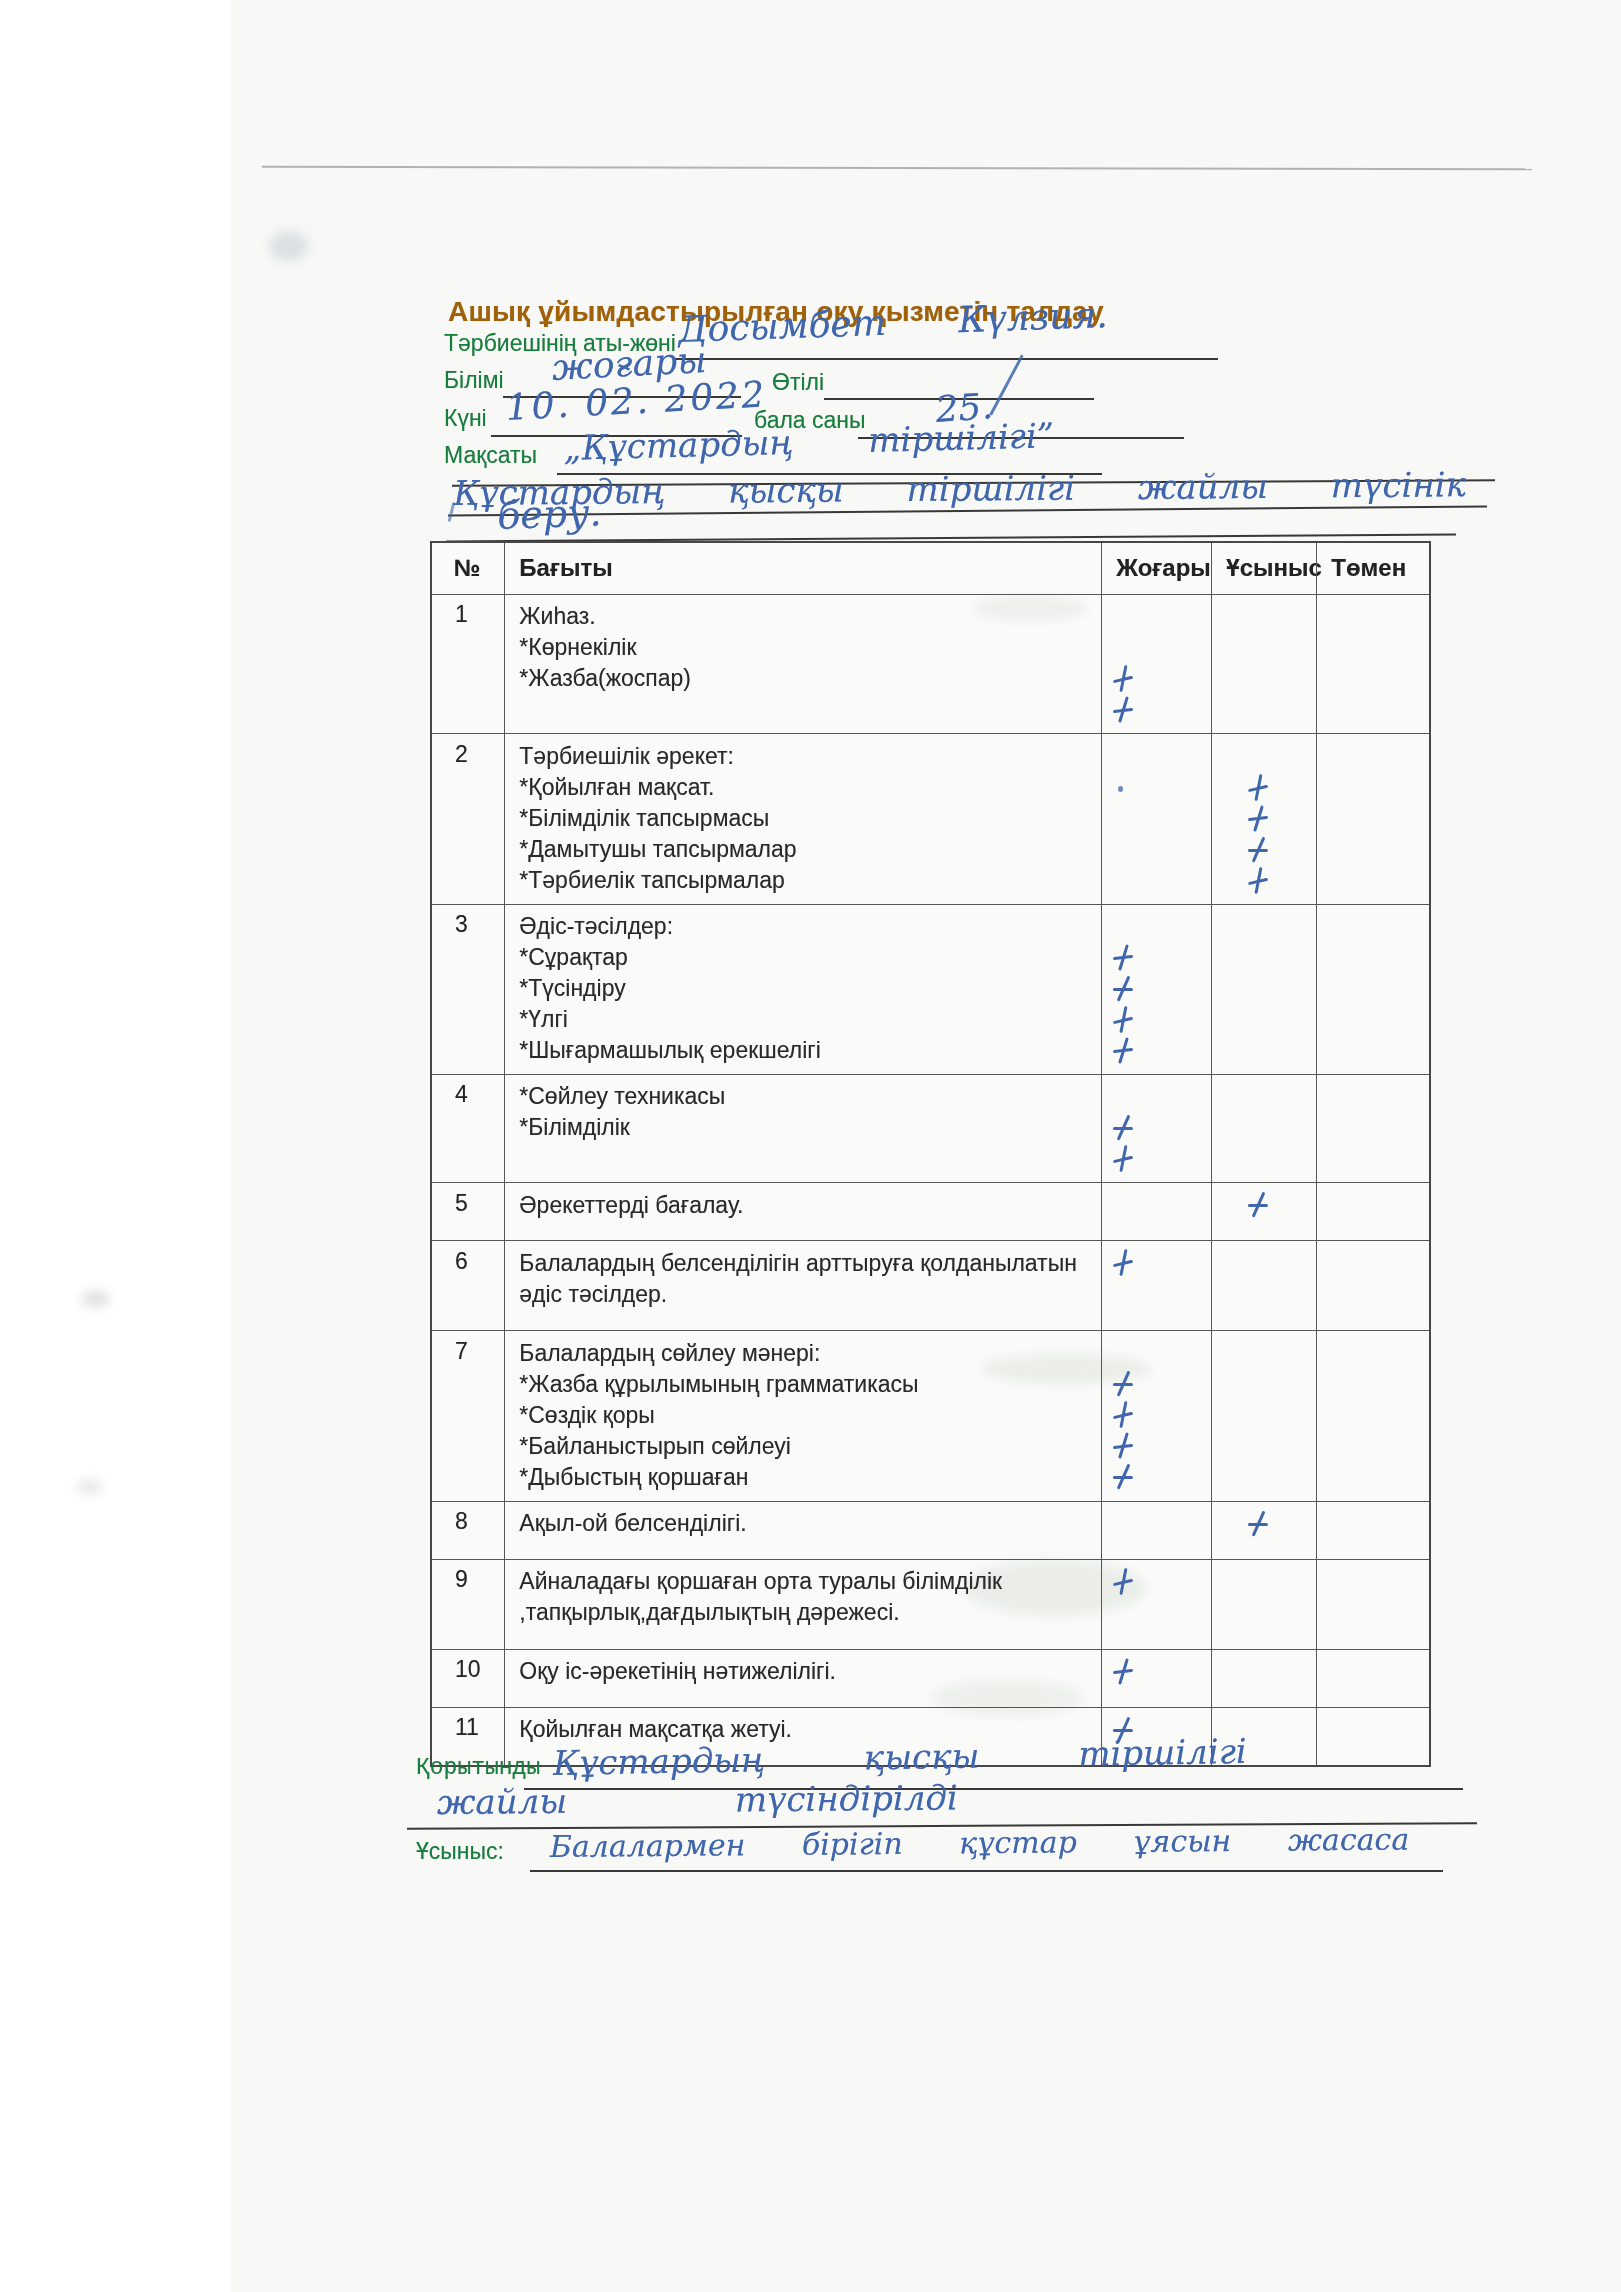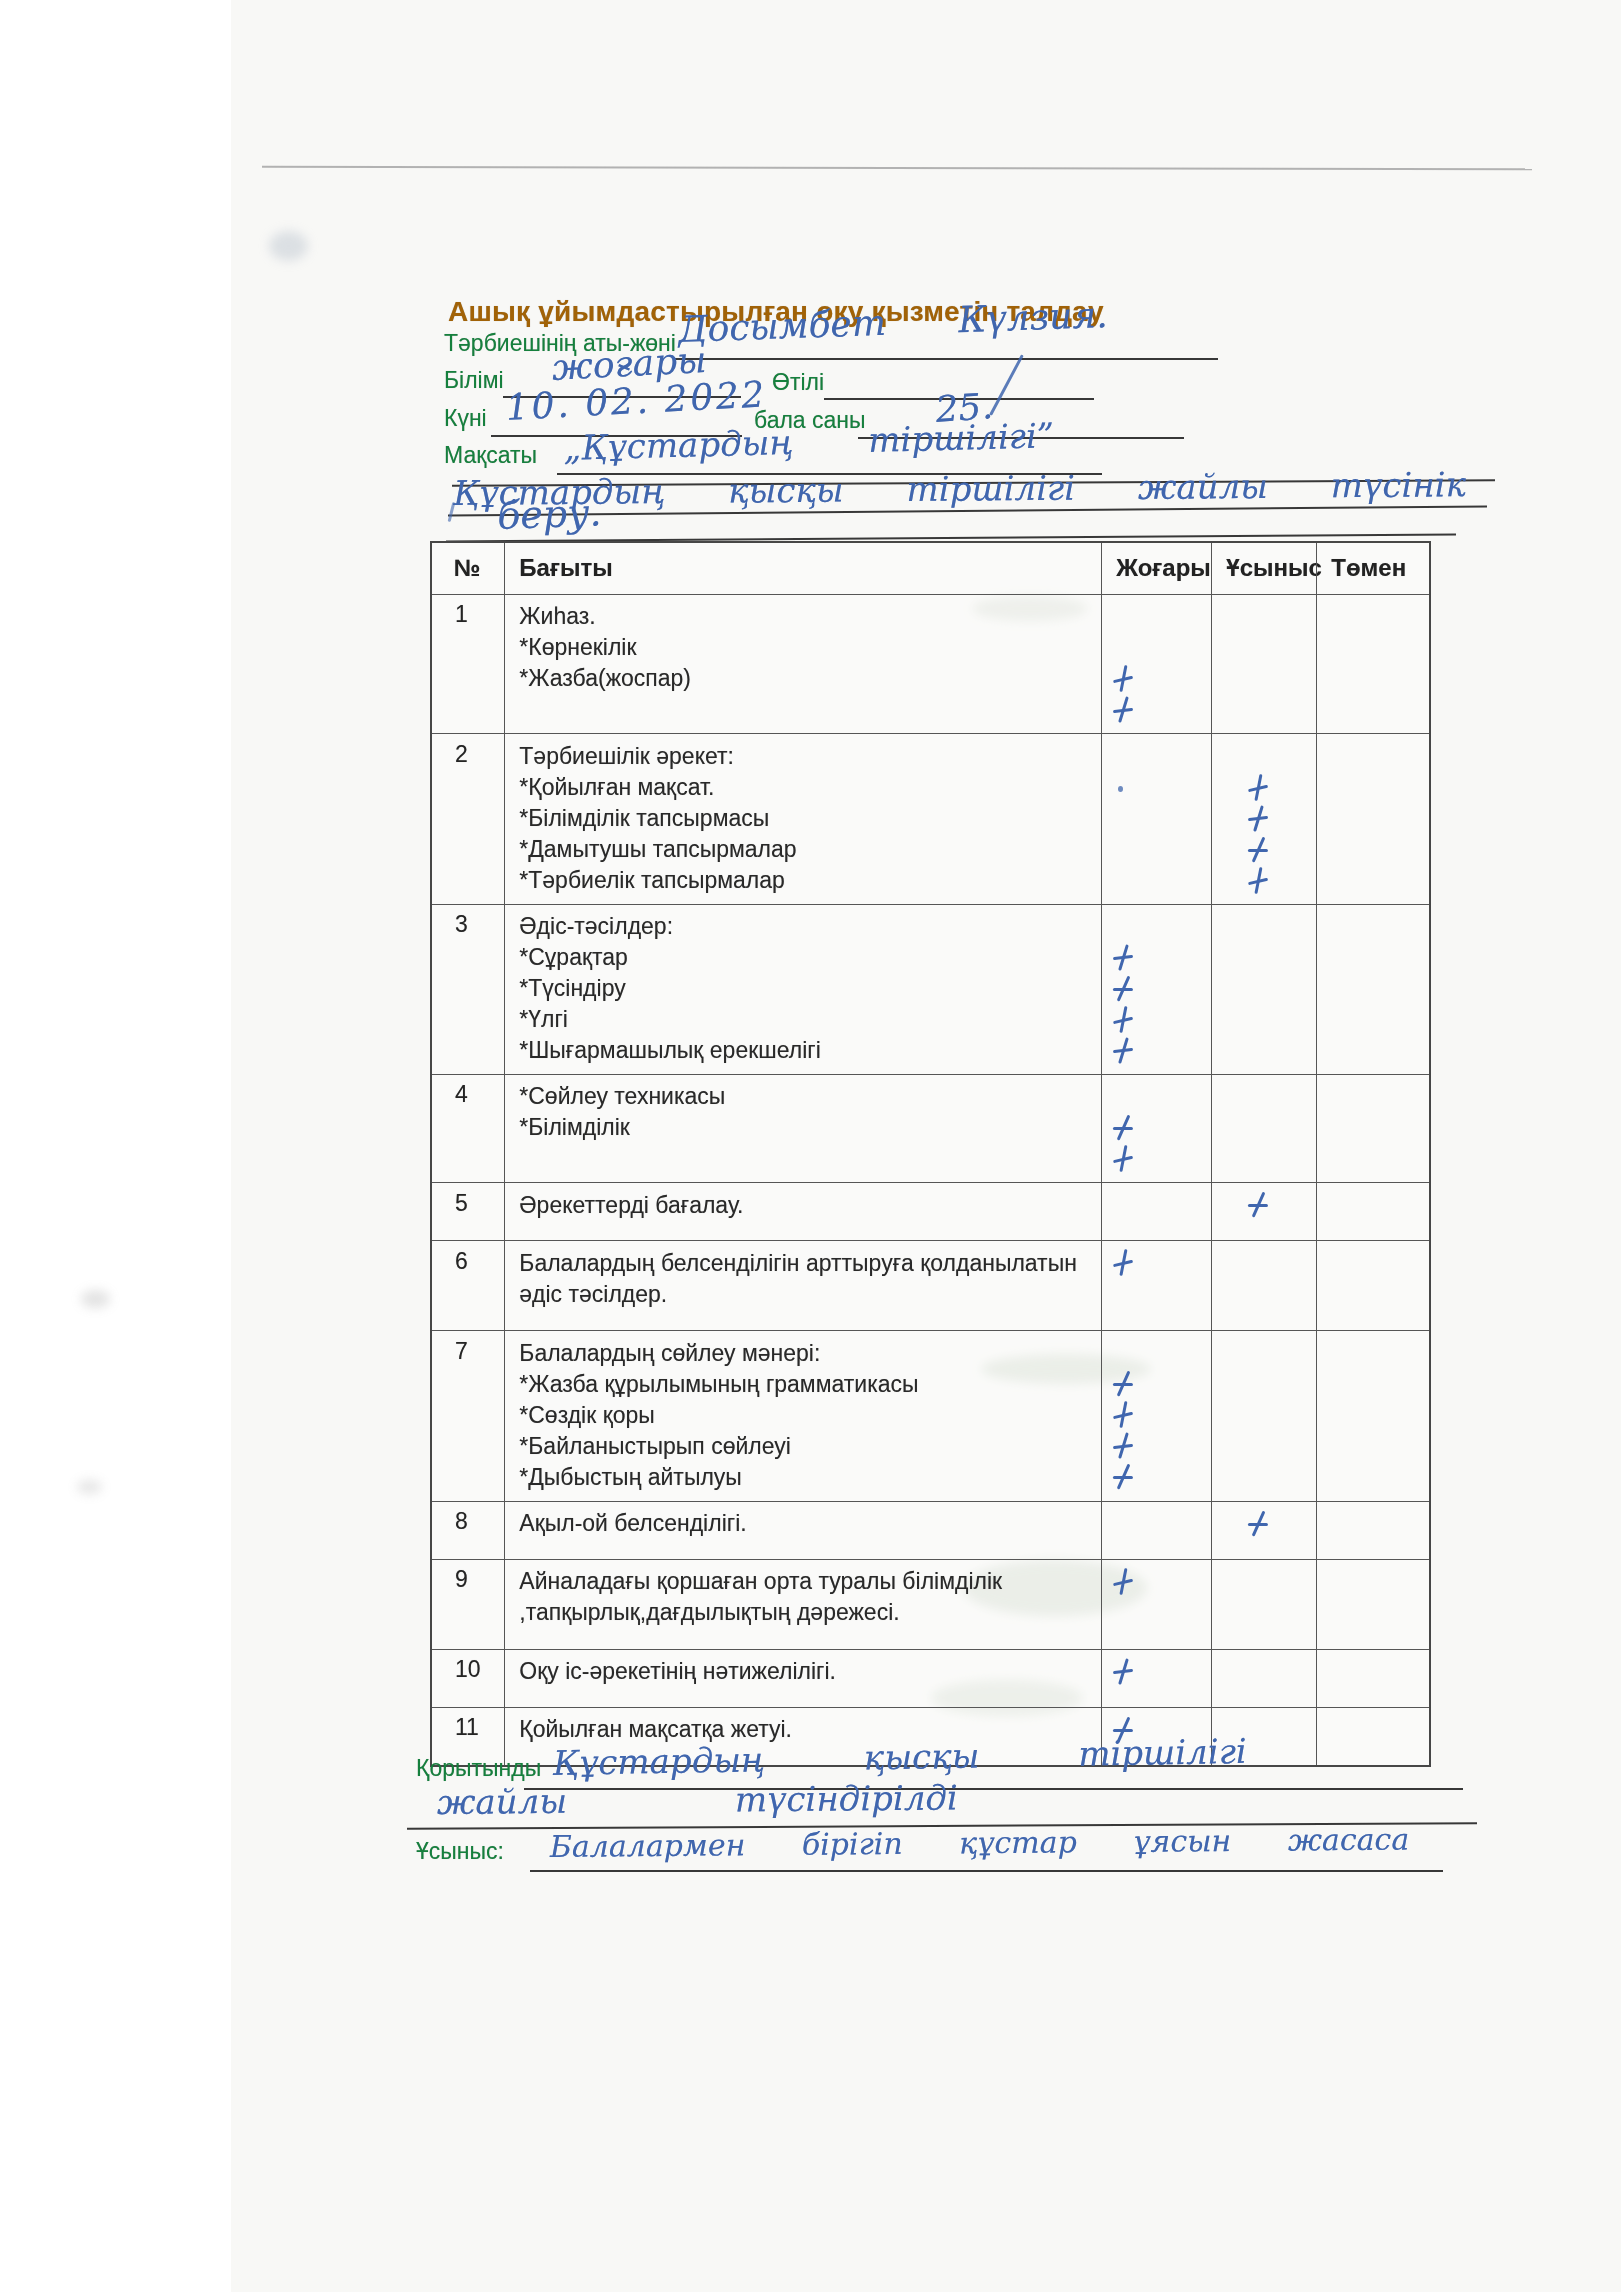--- a/index.html
+++ b/index.html
@@ -264,21 +264,21 @@
           <div class="tslot tall"></div>
         </div>
       </div>
       <div class="trow tgrid">
         <div class="cell c-num">7</div>
         <div class="cell c-text">
           <div class="tline">Балалардың сөйлеу мәнері:</div>
           <div class="tline">*Жазба құрылымының грамматикасы</div>
           <div class="tline">*Сөздік қоры</div>
           <div class="tline">*Байланыстырып сөйлеуі</div>
-          <div class="tline">*Дыбыстың айтылуы</div>
+          <div class="tline">*Дыбыстың қоршаған</div>
         </div>
         <div class="cell c-mark">
           <div class="tslot"></div>
           <div class="tslot"><span class="check ck1"></span></div>
           <div class="tslot"><span class="check ck2"></span></div>
           <div class="tslot"><span class="check ck0"></span></div>
           <div class="tslot"><span class="check ck1"></span></div>
         </div>
         <div class="cell c-mark">
           <div class="tslot"></div>
@@ -351,21 +351,21 @@
         <div class="cell c-mark">
           <div class="tslot"></div>
         </div>
         <div class="cell c-mark">
           <div class="tslot"></div>
         </div>
       </div>
     </div>
 </div>
 
-<div class="lbl" style="left:416px;top:1755px;">Қорытынды</div>
+<div class="lbl" style="left:416px;top:1755px;font-family:Liberation Mono, monospace;">Қорытынды</div>
 <div class="uline" style="left:524px;top:1788px;width:939px;"></div>
 <div class="hw" style="left:553px;top:1743px;font-size:34px;word-spacing:88px;transform:rotate(-1deg);">Құстардың қысқы тіршілігі</div>
 
 <div class="uline" style="left:407px;top:1825px;width:1070px;transform:rotate(-.3deg);"></div>
 <div class="hw" style="left:437px;top:1782px;font-size:34px;word-spacing:157px;transform:rotate(-.5deg);">жайлы түсіндірілді</div>
 
 <div class="lbl" style="left:416px;top:1838px;">Ұсыныс:</div>
 <div class="uline" style="left:530px;top:1870px;width:913px;"></div>
 <div class="hw" style="left:550px;top:1829px;font-size:30px;word-spacing:47px;transform:rotate(-.5deg);">Балалармен бірігіп құстар ұясын жасаса</div>
 

